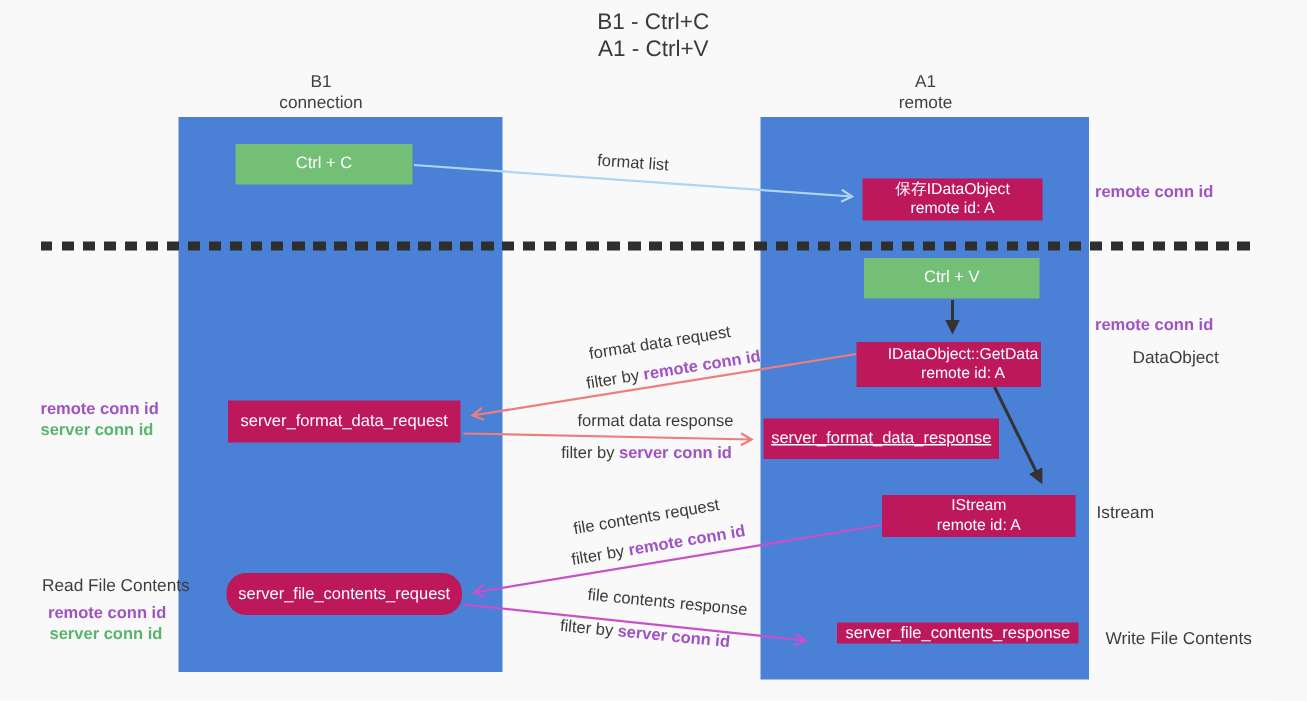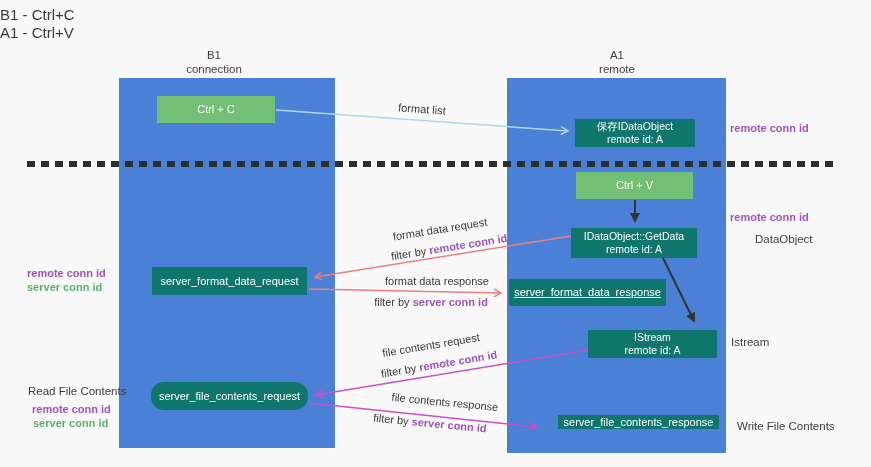--- a/index.html
+++ b/index.html
@@ -1,25 +1,25 @@
 <!DOCTYPE html>
 <html><head>
 <meta charset="utf-8">
 <style>
   html,body{margin:0;padding:0;}
   .canvas{position:relative;width:871px;height:467px;background:#f9f9f9;
     font-family:"Liberation Sans",sans-serif;overflow:hidden;}
   .abs{position:absolute;}
-  .title{left:0;right:0;text-align:left;font-size:15px;color:#3a3a3a;}
+  .title{left:0;right:0;text-align:center;font-size:15px;color:#3a3a3a;}
   .lane-hdr{text-align:center;font-size:11.5px;color:#404040;line-height:14px;}
   .lane{background:#4a80d5;}
   .node{display:flex;flex-direction:column;align-items:center;justify-content:center;
     color:#fff;text-align:center;font-size:11px;line-height:13px;}
   .green{background:#72bf75;}
-  .orange{background:#0f766e;}
+  .orange{background:#be185d;}
   .node .l2{font-size:10.5px;}
   .edge-label{font-size:11px;color:#3a3a3a;white-space:nowrap;transform-origin:center;}
   .center{transform:translate(-50%,-50%);}
   .purple{color:#a052c5;font-weight:bold;}
   .greentxt{color:#57b56b;font-weight:bold;}
   .plain{color:#3d3d3d;font-size:11.5px;white-space:nowrap;}
   .sideblock{font-size:11px;line-height:14px;white-space:nowrap;}
   .dashline{height:6px;background:repeating-linear-gradient(90deg,#2e2e2e 0 8px,transparent 8px 14px);}
   svg.overlay{position:absolute;left:0;top:0;pointer-events:none;}
 </style>
@@ -75,21 +75,21 @@
 
   <div class="abs node orange" style="left:575px;top:119px;width:120px;height:28px;">
     <span class="l2">保存IDataObject</span>
     <span class="l2">remote id: A</span>
   </div>
 
   <div class="abs node green" style="left:576px;top:172px;width:117px;height:27px;">
     <span>Ctrl + V</span>
   </div>
 
-  <div class="abs node orange" style="left:571px;top:228px;width:126px;height:30px;">
+  <div class="abs node orange" style="left:571px;top:228px;width:104px;height:30px;padding-left:19px;">
     <span class="l2">IDataObject::GetData</span>
     <span class="l2">remote id: A</span>
   </div>
 
   <div class="abs node orange" style="left:152px;top:267px;width:155px;height:28px;">
     <span>server_format_data_request</span>
   </div>
 
   <div class="abs node orange" style="left:509px;top:279px;width:157px;height:27px;text-decoration:underline;">
     <span>server_format_data_response</span>

